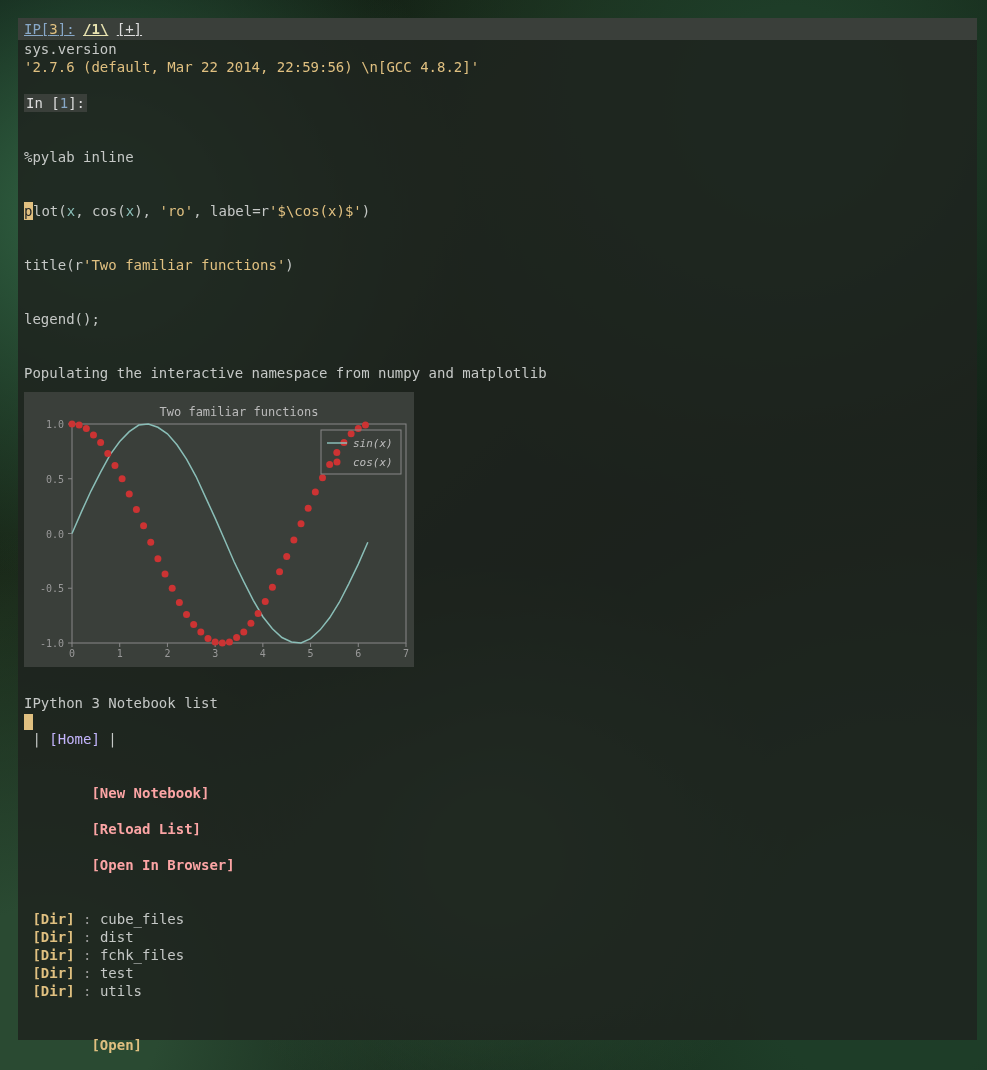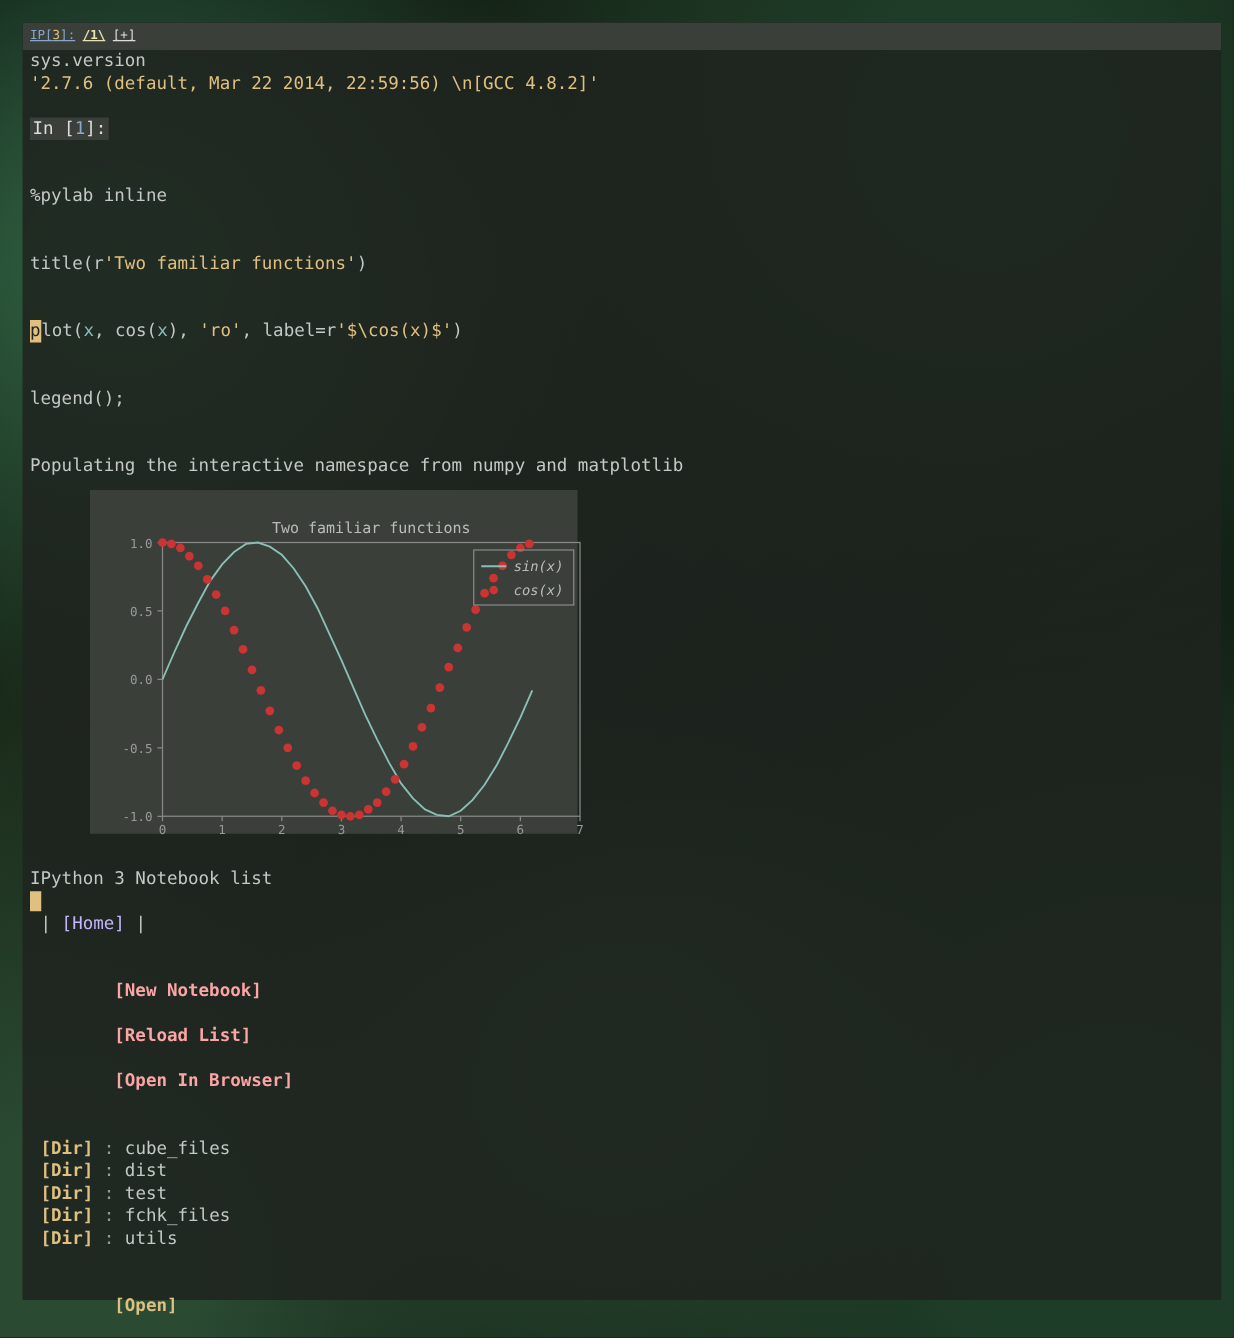--- a/index.html
+++ b/index.html
@@ -44,21 +44,21 @@
   }
   .pane-bottom {
     flex: 1;
     display: flex;
     flex-direction: column;
   }
   .header-line {
     background: #3a3f3a;
     color: #ddd;
     padding: 2px 6px;
-    font-size: 10px;
+    font-size: 14px;
     line-height: 18px;
   }
   .header-line .gold { color: #e0c080; }
   .header-line .bracket-link { color: #88a8c8; text-decoration: underline; }
   .header-line .underline-bold { color: #e8e3b0; text-decoration: underline; font-weight: bold; }
   .header-line .plus-link { color: #ddd; text-decoration: underline; }
   .content {
     padding: 0 6px;
     line-height: 18px;
   }
@@ -79,22 +79,21 @@
     color: #1e2323;
     display: inline-block;
     width: 9px;
   }
   .chart-container {
     background: #3a3f3a;
     margin-top: 10px;
     width: 390px;
     height: 275px;
     position: relative;
-    padding: 20px;
-    margin-left: 48px;
+    padding: 10px;
   }
   .notebook-list {
     padding: 2px 6px;
     line-height: 18px;
   }
   .nb-line { white-space: pre; }
   .nb-title { color: #c5c8c6; }
   .nb-cursor { background: #e0c080; display: inline-block; width: 9px; height: 16px; vertical-align: middle; }
   .nb-home { color: #c4b5fd; text-align: right; }
   .nb-btn { color: #fca5a5; font-weight: bold; }
@@ -120,22 +119,22 @@
 
     <div class="content">
       <div class="text-line"><span>sys.version</span></div>
       <div class="text-line gold">'2.7.6 (default, Mar 22 2014, 22:59:56) \n[GCC 4.8.2]'</div>
     </div>
 
     <div class="content" style="margin-top:18px;">
       <div class="text-line"><span class="in-prompt"><span>In [</span><span class="num">1</span><span>]:</span></span></div>
       <div class="text-line">
         <div>%pylab inline</div>
+        <div><span class="cursor-block">p</span><span>lot(</span><span class="cyan">x</span><span>, cos(</span><span class="cyan">x</span><span>), </span><span class="gold">'ro'</span><span>, label=r</span><span class="gold">'$\cos(x)$'</span><span>)</span></div>
         <div><span>title(r</span><span class="gold">'Two familiar functions'</span><span>)</span></div>
-        <div><span class="cursor-block">p</span><span>lot(</span><span class="cyan">x</span><span>, cos(</span><span class="cyan">x</span><span>), </span><span class="gold">'ro'</span><span>, label=r</span><span class="gold">'$\cos(x)$'</span><span>)</span></div>
         <div>legend();</div>
       </div>
       <div class="text-line">Populating the interactive namespace from numpy and matplotlib</div>
 
       <div class="chart-container">
         <svg id="chart-svg" width="378" height="263">
             <text x="205" y="14" text-anchor="middle" fill="#bbb" font-size="12">Two familiar functions</text>
             <rect x="38" y="22" width="334" height="219" fill="none" stroke="#888" stroke-width="1"></rect>
             <line x1="38" y1="241" x2="34" y2="241" stroke="#888"></line>
             <text x="30" y="245" text-anchor="end" fill="#999" font-size="10">-1.0</text>
@@ -229,22 +228,22 @@
         <span class="nb-btn">[New Notebook]</span>
         <span> </span>
         <span class="nb-btn">[Reload List]</span>
         <span> </span>
         <span class="nb-btn">[Open In Browser]</span>
       </div>
       <div class="nb-line" style="height:18px;"></div>
       <div id="nb-items">
           <div class="nb-line"> <span class="nb-dir">[Dir]</span><span class="gray"> : </span><span>cube_files</span></div>
           <div class="nb-line"> <span class="nb-dir">[Dir]</span><span class="gray"> : </span><span>dist</span></div>
+          <div class="nb-line"> <span class="nb-dir">[Dir]</span><span class="gray"> : </span><span>fchk_files</span></div>
           <div class="nb-line"> <span class="nb-dir">[Dir]</span><span class="gray"> : </span><span>test</span></div>
-          <div class="nb-line"> <span class="nb-dir">[Dir]</span><span class="gray"> : </span><span>fchk_files</span></div>
           <div class="nb-line"> <span class="nb-dir">[Dir]</span><span class="gray"> : </span><span>utils</span></div>
         </div>
       <div class="nb-line">
         <span> </span>
         <span class="nb-action">[Open]</span>
         <span> </span>
         
         
         
         

